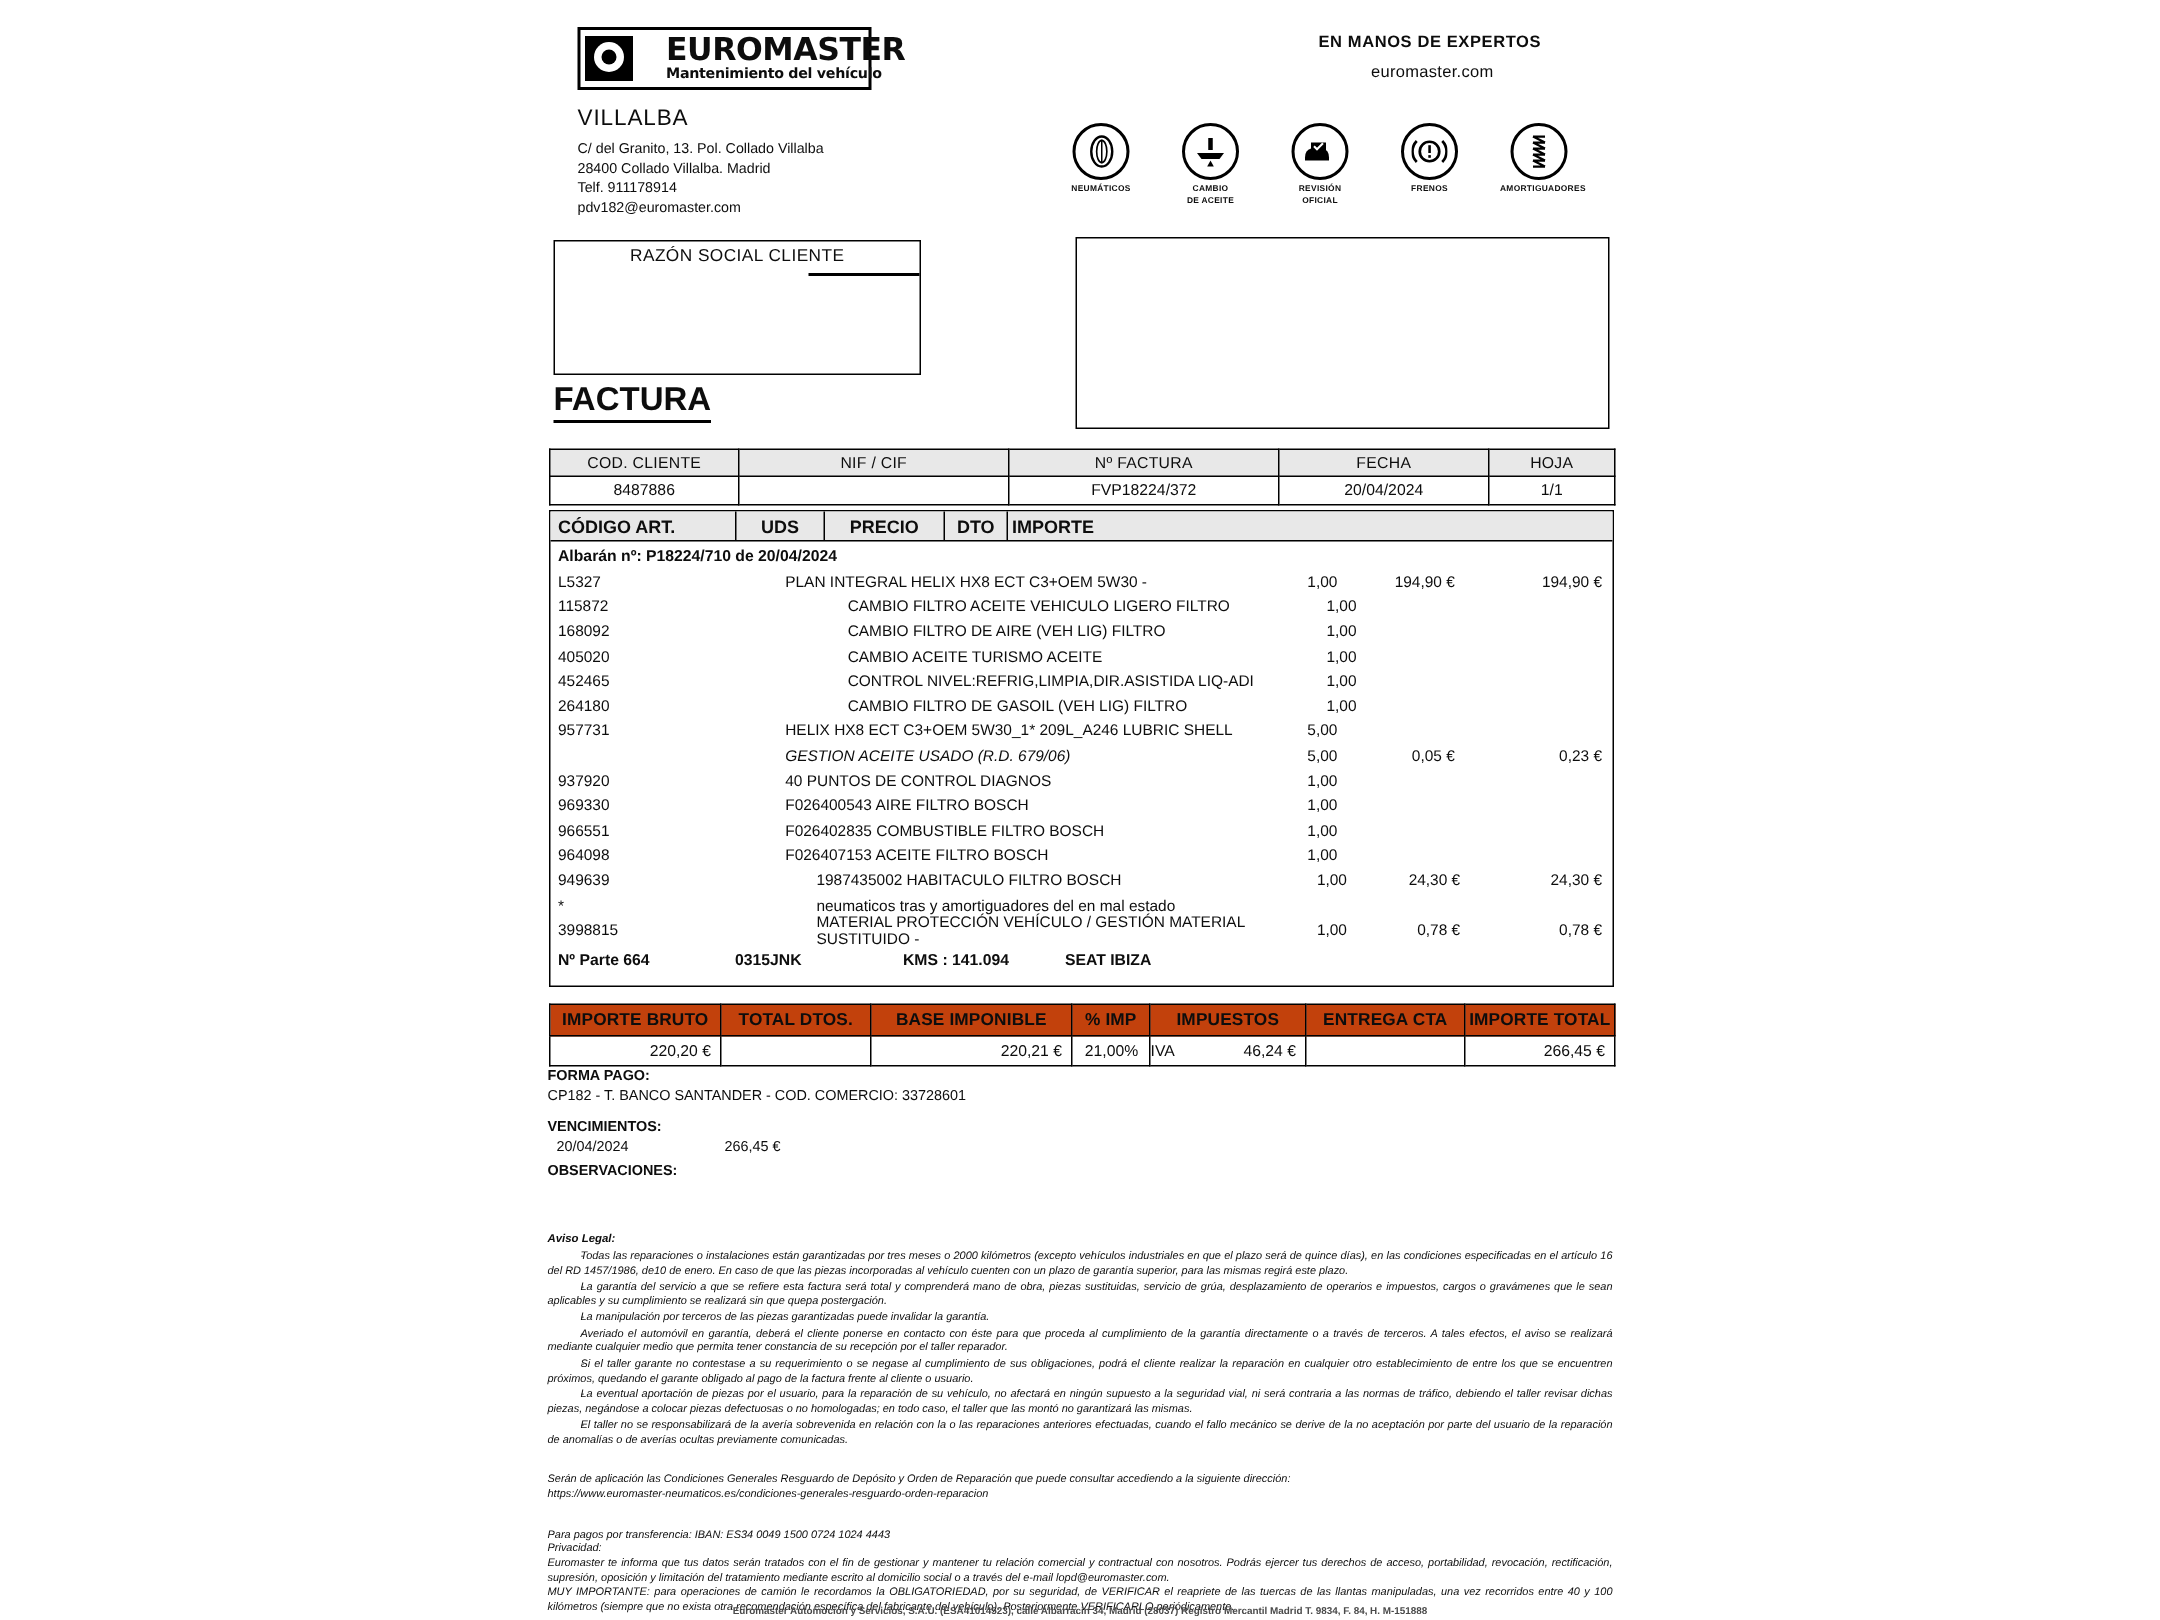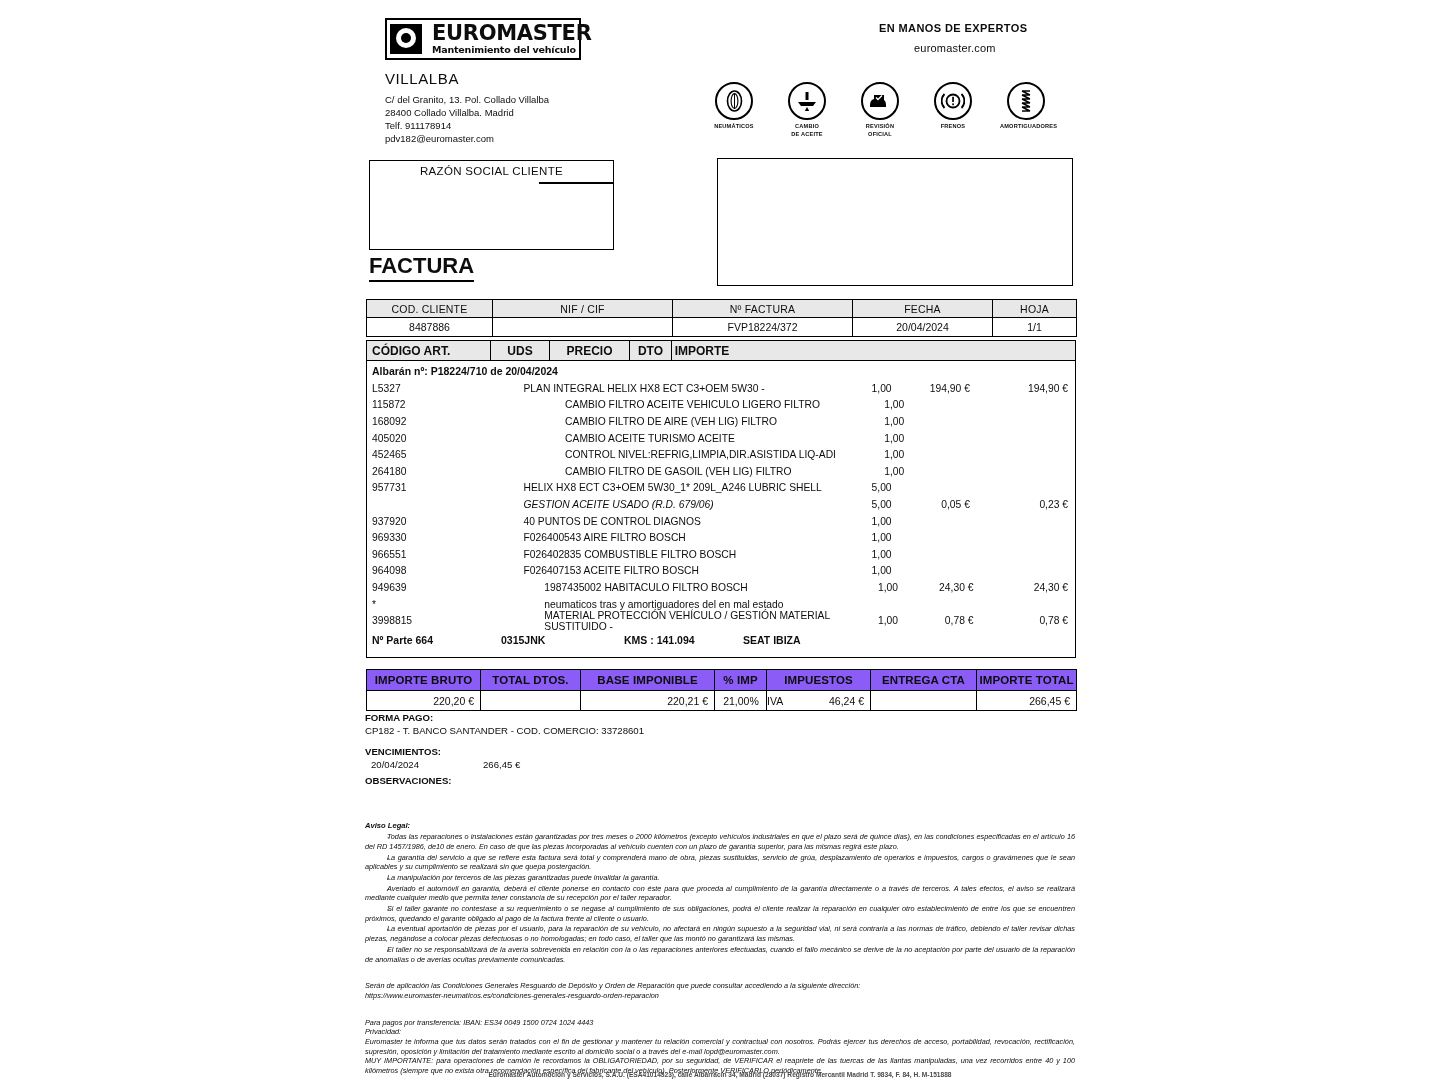--- a/index.html
+++ b/index.html
@@ -38,21 +38,21 @@
   .logo-mark::before {
     content: ""; position: absolute; left: 6px; top: 4px;
     width: 20px; height: 20px; border-radius: 50%;
     background: #fff;
   }
   .logo-mark::after {
     content: ""; position: absolute; left: 11px; top: 9px;
     width: 10px; height: 10px; border-radius: 50%;
     background: #000;
   }
-  .logo-txt { margin-left: 10px; line-height: 1; }
+  .logo-txt { margin-left: 22px; line-height: 1; }
   .logo-name {
     font-size: 21px; font-weight: bold; letter-spacing: -0.3px;
     font-family: "DejaVu Sans", sans-serif;
   }
   .logo-sub {
     font-size: 9.5px; font-weight: bold; letter-spacing: -0.2px;
     margin-top: 1px; font-family: "DejaVu Sans", sans-serif;
   }
   .branch {
     position: absolute; left: 22px; top: 70px;
@@ -152,30 +152,30 @@
     justify-content: flex-end; padding-right: 7px;
   }
   .row .c-dto { justify-content: center; }
   .albaran { font-size: 10.5px; font-weight: bold; padding-left: 5px; height: 19px;
     display: flex; align-items: center; }
   .ind1 { padding-left: 95px; }
   .ind2 { padding-left: 70px; }
   .ind3 { padding-left: 45px; }
   .ital { font-style: italic; }
   .parte { display: flex; height: 18px; align-items: center;
-    font-size: 10.5px; font-weight: bold; margin-top: 2px; gap: 11px; }
+    font-size: 10.5px; font-weight: bold; margin-top: 2px; }
   .parte .p1 { width: 118px; padding-left: 5px; }
   .parte .p2 { width: 112px; }
   .parte .p3 { width: 108px; }
 
   
   .tot-wrap { position: absolute; left: 3px; top: 669px; width: 710px; }
   .tot { width: 710px; table-layout: fixed; }
   .tot th {
-    border: 1.5px solid #000; background: #8b5cf6;
+    border: 1.5px solid #000; background: #c2410c;
     font-size: 11.5px; height: 18px; letter-spacing: 0.1px;
   }
   .tot td {
     border: 1.5px solid #000; font-size: 10.5px; height: 17px;
     text-align: right; padding-right: 6px;
   }
   .tot td.ctr { text-align: center; padding-right: 0; }
   .tot td.imp2 { text-align: left; padding-left: 0; position: relative; }
   .tot td.imp2 span.v { position: absolute; right: 6px; }
 

